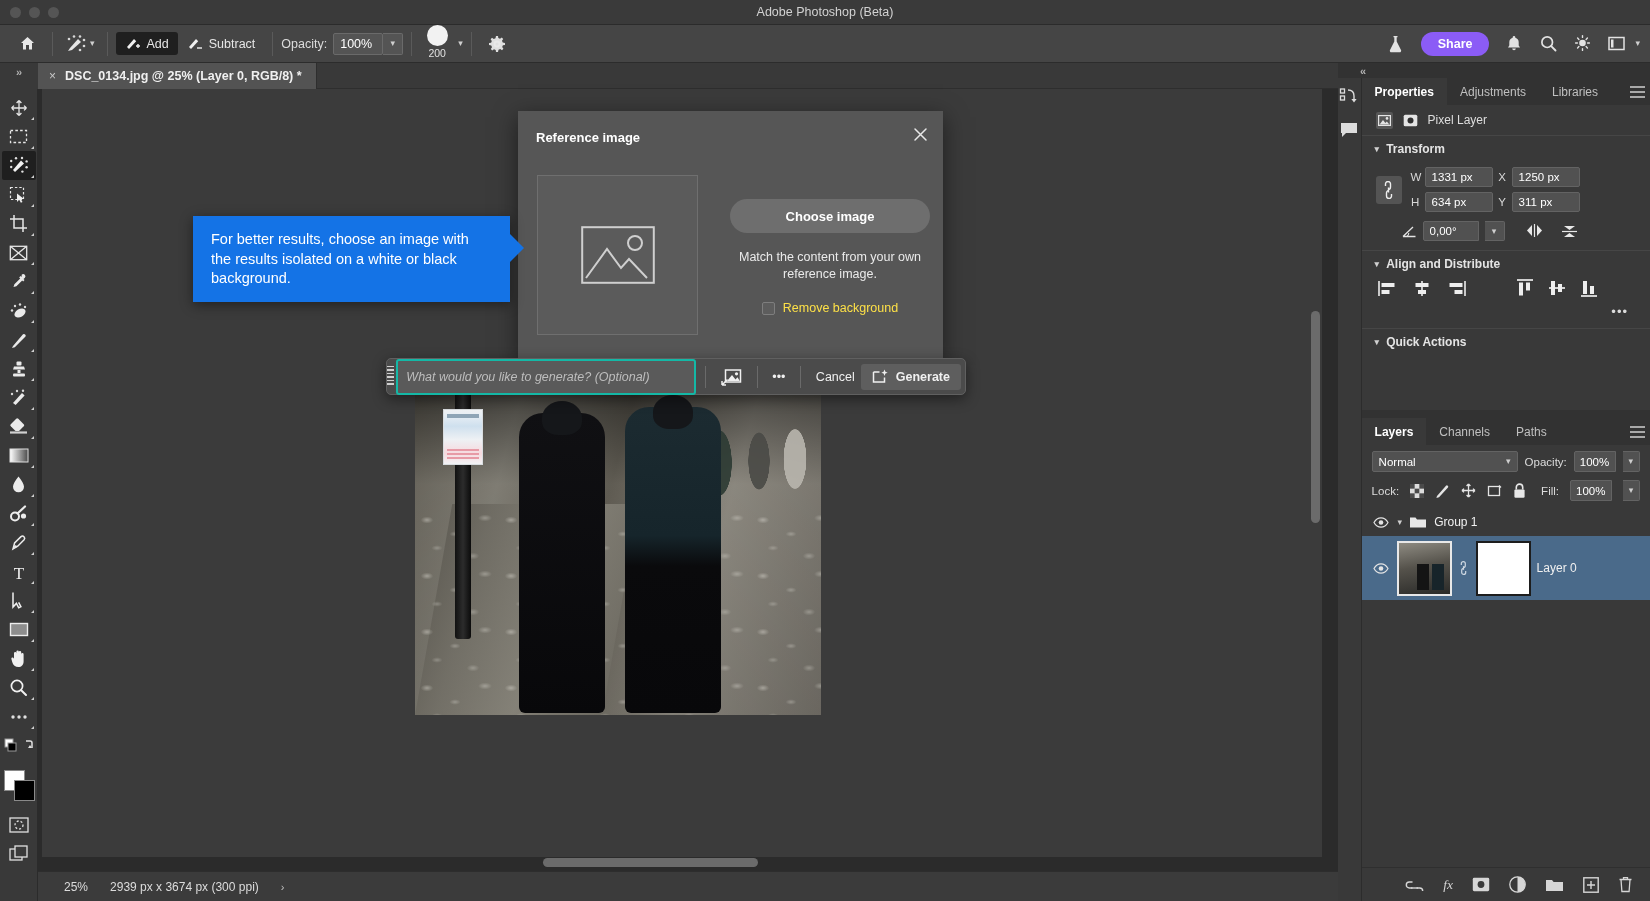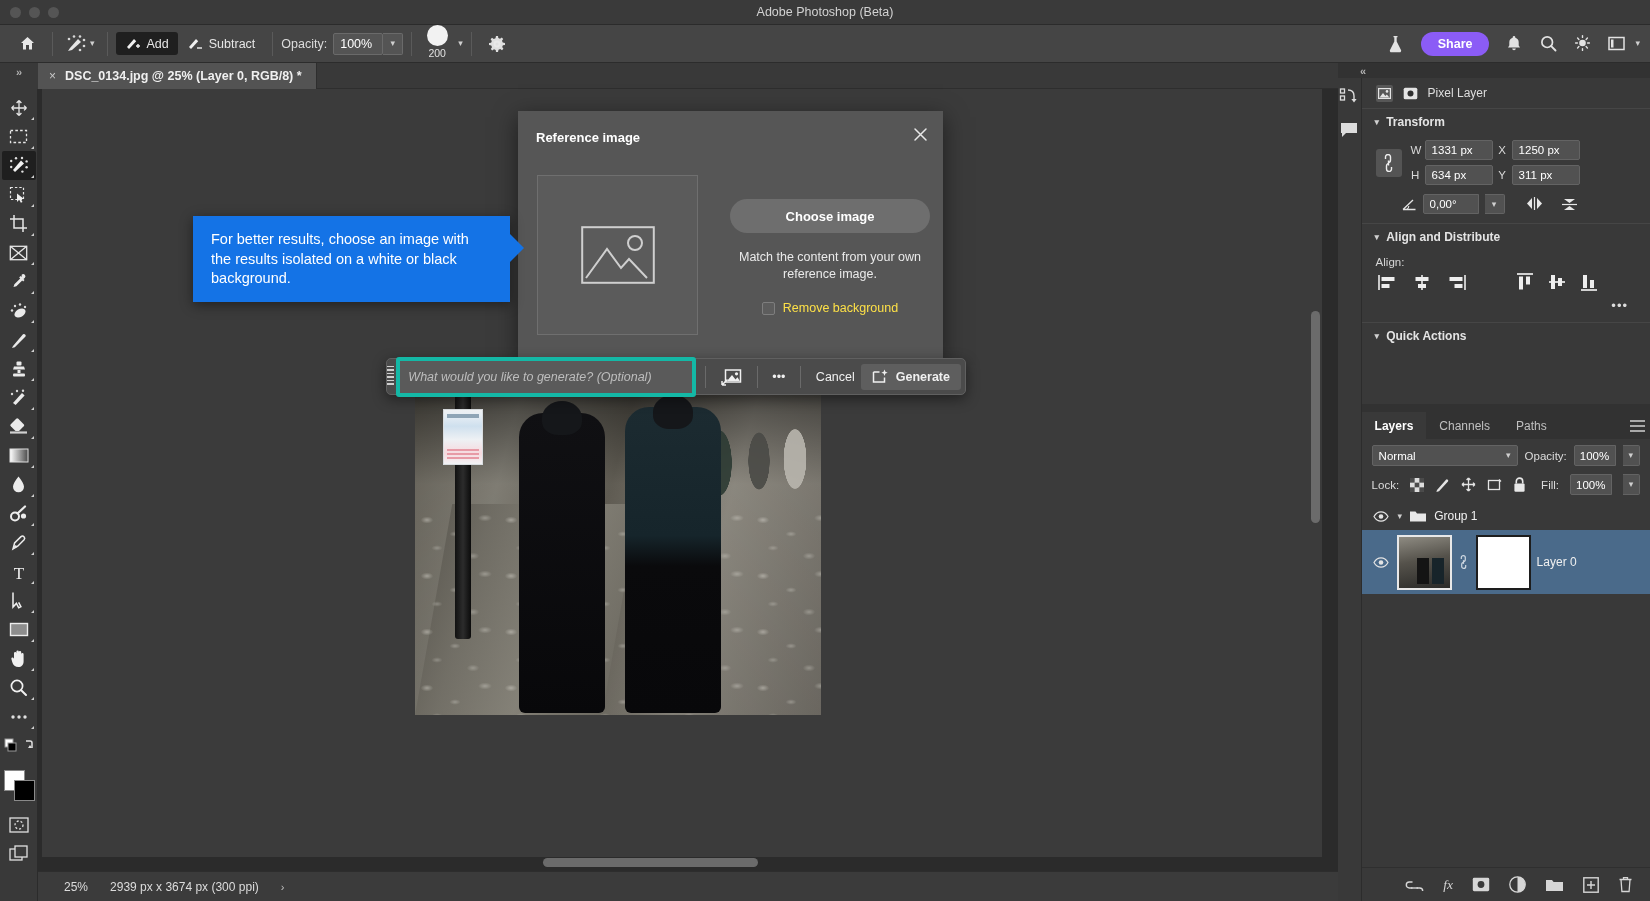--- a/index.html
+++ b/index.html
@@ -229,21 +229,21 @@
   .taskbar {
     position: absolute; left: 386px; top: 358px; width: 580px; height: 37px;
     background: #4b4b4b; border: 1px solid #606060; border-radius: 5px;
     display: flex; align-items: center; box-shadow: 0 4px 14px rgba(0,0,0,.45);
   }
   .grip { width: 16px; height: 100%; display: flex; align-items: center; justify-content: center; }
   .grip i { display:block; width: 7px; height: 21px;
     background: repeating-linear-gradient(180deg,#cfcfcf 0 1.5px, transparent 1.5px 3.5px); }
   .prompt-field {
     flex: none; width: 300px; height: 25px; margin-left: 2px;
-    background: #5a5a5a; border: 4px solid #14b8a6; border-radius: 3px;
+    background: #5a5a5a; border: 2px solid #14b8a6; border-radius: 3px;
     display: flex; align-items: center; padding: 16px 8px;
     font-size: 12.5px; font-style: italic; color: #bdbdbd;
   }
   .tb-sep { width: 1px; height: 22px; background: #6a6a6a; margin: 0 9px; }
   .tb-btn { display: flex; align-items: center; justify-content: center; gap: 7px;
     height: 26px; padding: 0 6px; font-size: 12.5px; color: #f0f0f0; border-radius: 3px; }
   .tb-btn.primary { background: #5e5e5e; padding: 0 11px; margin-right: 4px; font-weight: bold; }
 
   
   .right-rail {
@@ -727,20 +727,31 @@
         </div>
         <div>
           <svg width="20" height="18" viewBox="0 0 20 18">
               <path d="M2 2h16v10H7l-4 4v-4H2z" fill="#ddd"></path>
             </svg>
         </div>
       </div>
 
       <div class="panels">
 
+        <div class="tabs-row">
+          <div class="ptab active">Properties</div>
+          <div class="ptab">Adjustments</div>
+          <div class="ptab">Libraries</div>
+          <div class="tabs-spacer"></div>
+          <div class="panel-menu">
+            <svg width="15" height="12" viewBox="0 0 15 12">
+                <path d="M0 1h15M0 6h15M0 11h15" stroke="#cfcfcf" stroke-width="1.4"></path>
+              </svg>
+          </div>
+        </div>
 
         <div class="prop-body">
           <div class="row-pixel">
             <span class="mini-box">
               <svg width="13" height="11" viewBox="0 0 13 11">
                   <rect x=".6" y=".6" width="11.8" height="9.8" fill="none" stroke="#e4e4e4" stroke-width="1.2"></rect>
                   <circle cx="9" cy="3.4" r="1.3" fill="#e4e4e4"></circle>
                   <path d="M1.6 9.4 5 5l2.4 3 1.4-1.6 2.6 3z" fill="#e4e4e4"></path>
                 </svg>
             </span>
@@ -808,21 +819,20 @@
                     <path d="M2 8.5h15" stroke="#e8e8e8" stroke-width="1.2"></path>
                   </svg>
               </span>
             </span>
           </div>
 
           <div class="sec-head">
             <span class="tri">▾</span>
             <span>Align and Distribute</span>
           </div>
-          <div class="align-label">Align:</div>
           <div class="align-icons">
             <span>
               <svg width="20" height="17" viewBox="0 0 20 17">
                   <path d="M1 1v15" stroke="#eee" stroke-width="1.6"></path>
                   <rect x="3.5" y="3" width="13" height="4" fill="#eee"></rect>
                   <rect x="3.5" y="10" width="8" height="4" fill="#eee"></rect>
                 </svg>
             </span>
             <span>
               <svg width="20" height="17" viewBox="0 0 20 17">

